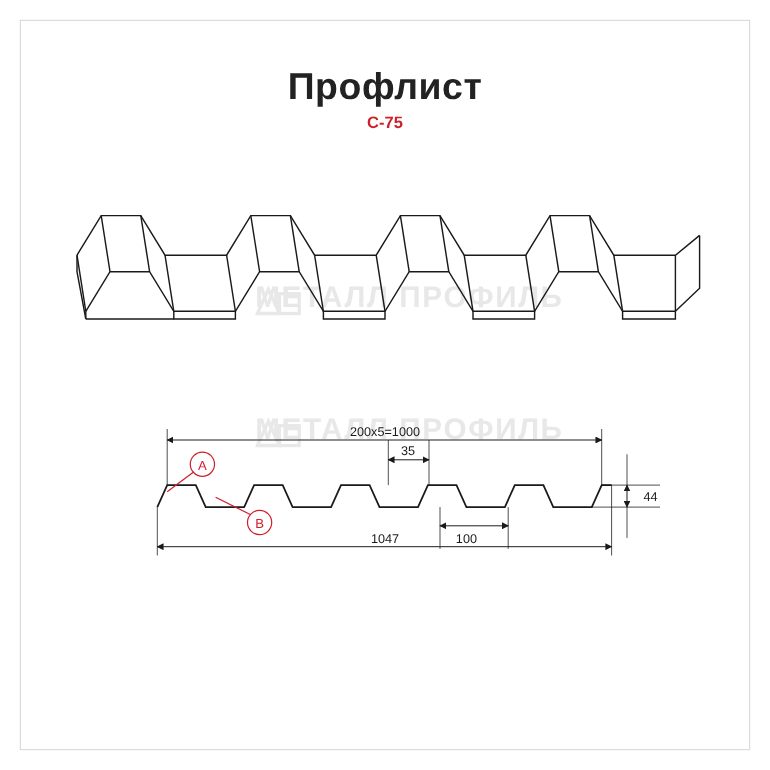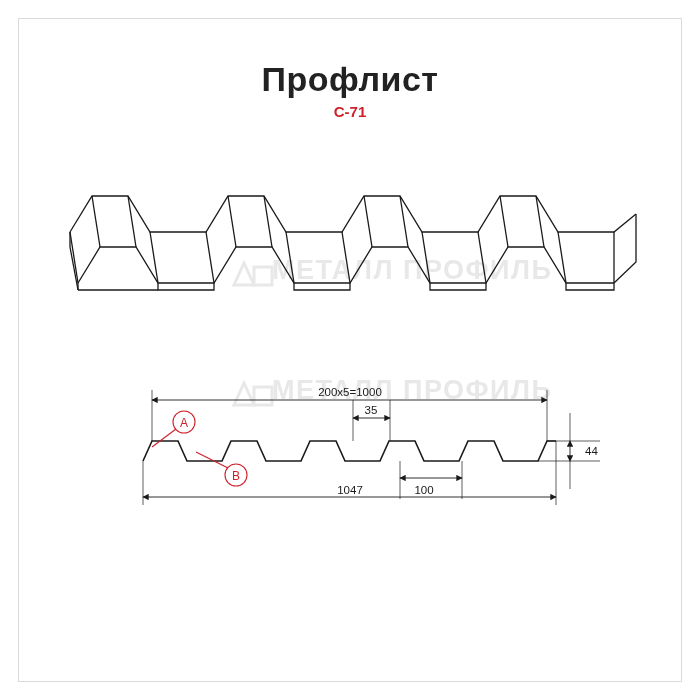--- a/index.html
+++ b/index.html
@@ -69,41 +69,40 @@
     top: 0;
   }
   .wm {
     position: absolute;
     color: #e8e8e8;
     font-weight: bold;
     font-size: 27px;
     letter-spacing: 1.5px;
     white-space: nowrap;
     user-select: none;
-    margin-left: 40px;
   }
   .wm-1 { left: 232px; top: 255px; }
   .wm-2 { left: 232px; top: 375px; }
   .wm-logo {
     position: absolute;
     width: 44px;
     height: 34px;
   }
   .wm-logo-1 { left: 232px; top: 255px; }
   .wm-logo-2 { left: 232px; top: 375px; }
 </style>
 </head>
 <body>
 
 <div class="page">
 
   <div class="border-frame"></div>
 
   <div class="title">Профлист</div>
-  <div class="subtitle">С-71</div>
+  <div class="subtitle">С-75</div>
 
   <svg class="wm-logo wm-logo-1" viewBox="0 0 44 34">
     <polygon points="2,30 12,8 22,30" fill="none" stroke="#e8e8e8" stroke-width="3"></polygon>
     <rect x="22" y="12" width="18" height="18" fill="none" stroke="#e8e8e8" stroke-width="3"></rect>
   </svg>
   <div class="wm wm-1">МЕТАЛЛ ПРОФИЛЬ</div>
 
   <svg class="wm-logo wm-logo-2" viewBox="0 0 44 34">
     <polygon points="2,30 12,8 22,30" fill="none" stroke="#e8e8e8" stroke-width="3"></polygon>
     <rect x="22" y="12" width="18" height="18" fill="none" stroke="#e8e8e8" stroke-width="3"></rect>

